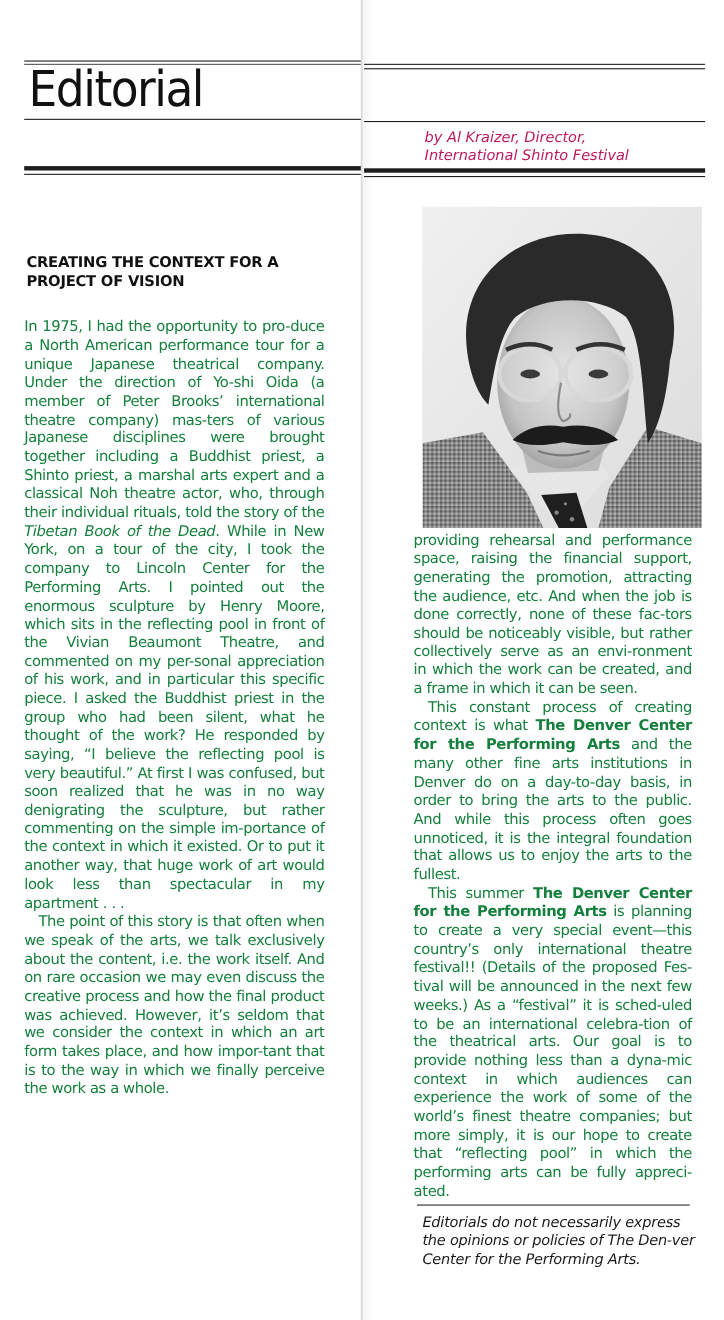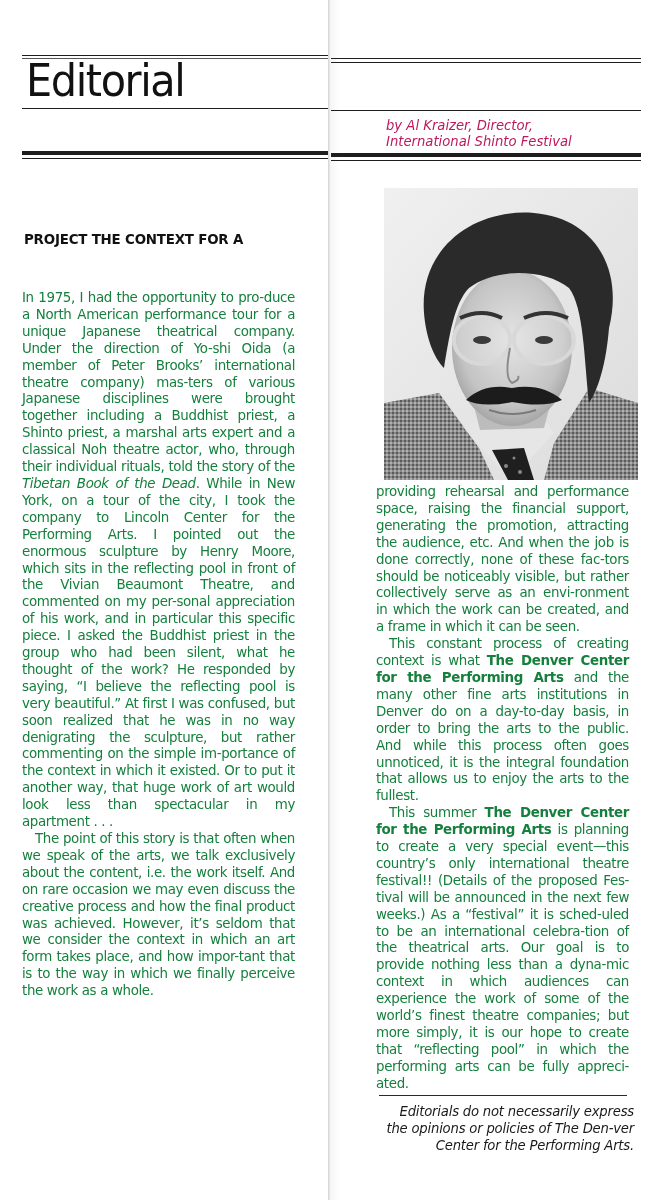--- a/index.html
+++ b/index.html
@@ -22,21 +22,21 @@
   .col p.indent { text-indent: 13px; }
   .left-col { left: 22px; top: 290px; width: 273px; }
   .right-col { left: 376px; top: 484px; width: 253px; }
 
   .headline { position: absolute; left: 24px; top: 232px; width: 290px; font-weight: bold; font-size: 13.4px; line-height: 16.5px; letter-spacing: -0.2px; color: #111; }
 
   .photo { position: absolute; left: 384px; top: 188px; width: 254px; height: 292px; background: #e9e9e9; overflow: hidden; }
   .photo svg { display: block; width: 100%; height: 100%; }
 
   .disclaimer-rule { position: absolute; left: 379px; top: 1095px; width: 248px; height: 1px; background: #2a2a2a; }
-  .disclaimer { position: absolute; left: 384px; top: 1104px; width: 250px; font-style: italic; font-size: 13.2px; line-height: 16.8px; color: #1a1a1a; letter-spacing: -0.2px; text-align: right; }
+  .disclaimer { position: absolute; left: 384px; top: 1104px; width: 250px; font-style: italic; font-size: 13.2px; line-height: 16.8px; color: #1a1a1a; letter-spacing: -0.2px; }
 
   b { font-weight: bold; }
   i { font-style: italic; }
 </style>
 </head>
 <body>
 
 <div class="gutter"></div>
 <div class="gutter-shade"></div>
 
@@ -54,21 +54,22 @@
   <div>by Al Kraizer, Director,</div>
   <div>International Shinto Festival</div>
 </div>
 
 <div class="rule r-thick" style="left:22px; top:151px; width:306px;"></div>
 <div class="rule r-thin" style="left:22px; top:158px; width:306px;"></div>
 <div class="rule r-thick" style="left:331px; top:153px; width:310px;"></div>
 <div class="rule r-thin" style="left:331px; top:160px; width:310px;"></div>
 
 <div class="headline">
-  <div>PROJECT THE CONTEXT FOR A</div>
+  <div>CREATING THE CONTEXT FOR A</div>
+  <div>PROJECT OF VISION</div>
 </div>
 
 <div class="col left-col">
   <p><span>In 1975, I had the opportunity to pro-duce a North American performance tour for a unique Japanese theatrical company. Under the direction of Yo-shi Oida (a member of Peter Brooks’ international theatre company) mas-ters of various Japanese disciplines were brought together including a Buddhist priest, a Shinto priest, a marshal arts expert and a classical Noh theatre actor, who, through their individual rituals, told the story of the </span><i>Tibetan Book of the Dead</i><span>. While in New York, on a tour of the city, I took the company to Lincoln Center for the Performing Arts. I pointed out the enormous sculpture by Henry Moore, which sits in the reflecting pool in front of the Vivian Beaumont Theatre, and commented on my per-sonal appreciation of his work, and in particular this specific piece. I asked the Buddhist priest in the group who had been silent, what he thought of the work? He responded by saying, “I believe the reflecting pool is very beautiful.” At first I was confused, but soon realized that he was in no way denigrating the sculpture, but rather commenting on the simple im-portance of the context in which it existed. Or to put it another way, that huge work of art would look less than spectacular in my apartment . . .</span></p>
   <p class="indent">The point of this story is that often when we speak of the arts, we talk exclusively about the content, i.e. the work itself. And on rare occasion we may even discuss the creative process and how the final product was achieved. However, it’s seldom that we consider the context in which an art form takes place, and how impor-tant that is to the way in which we finally perceive the work as a whole.</p>
 </div>
 
 <div class="photo" title="Portrait of Al Kraizer">
   <svg viewBox="0 0 254 292" preserveAspectRatio="none">
     <defs>

